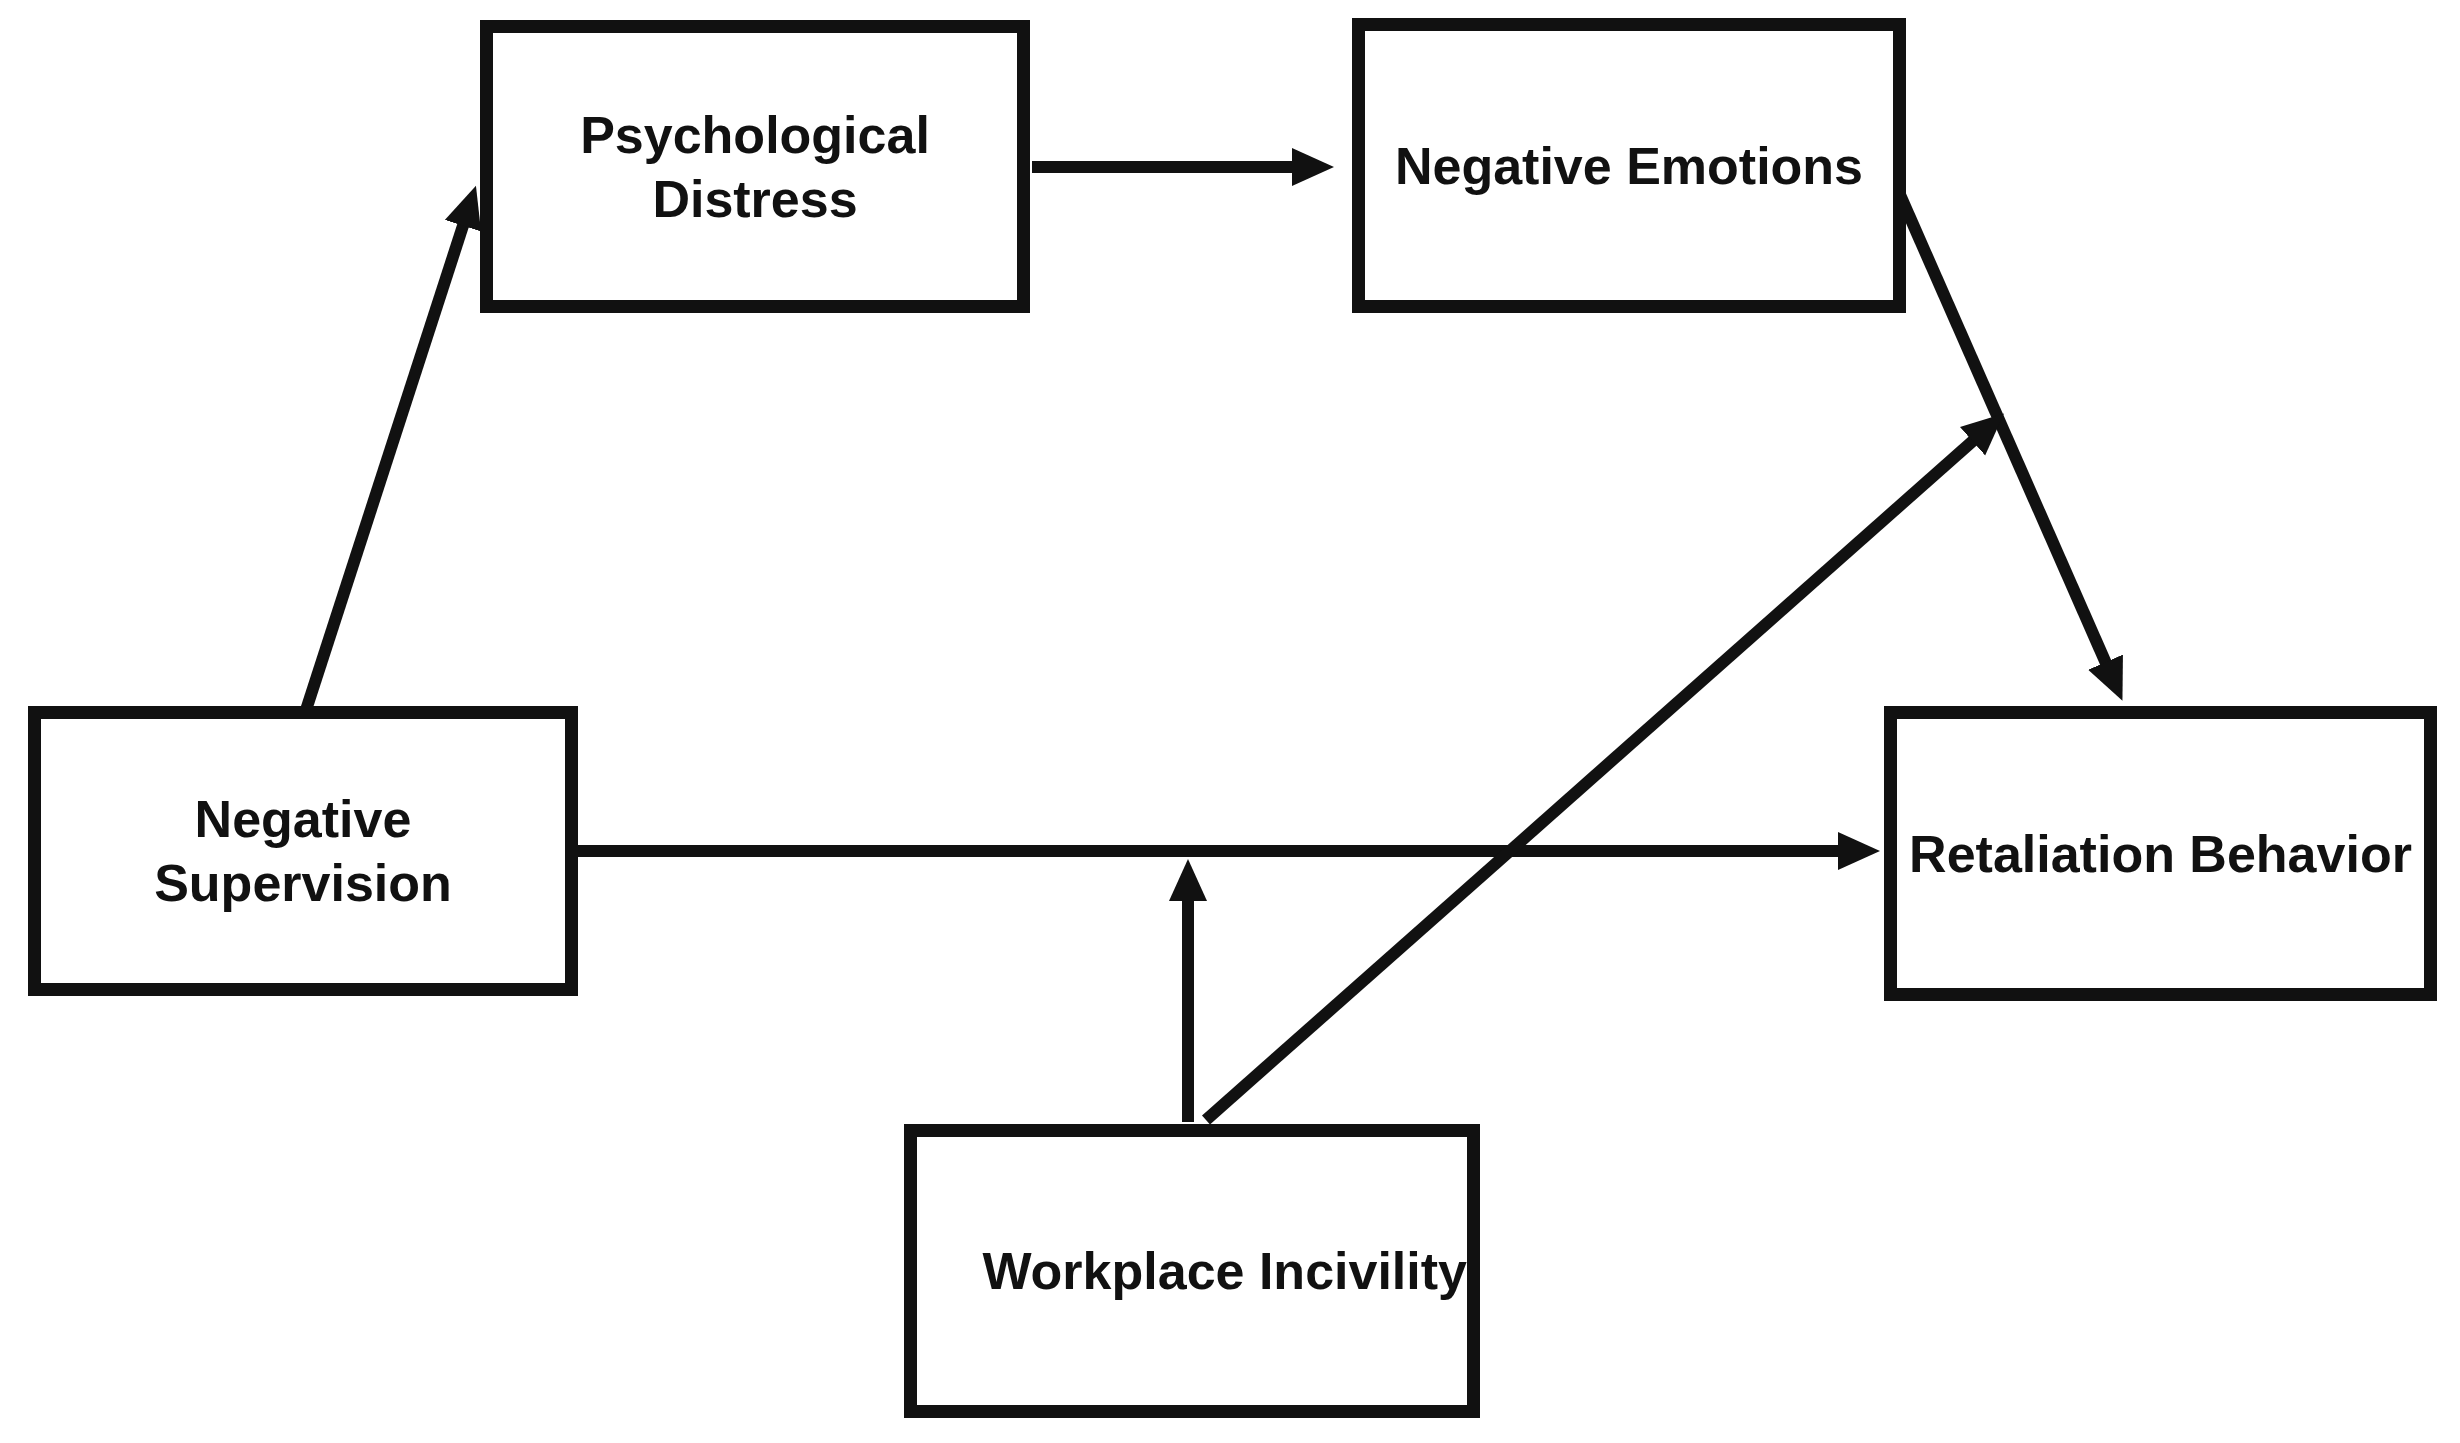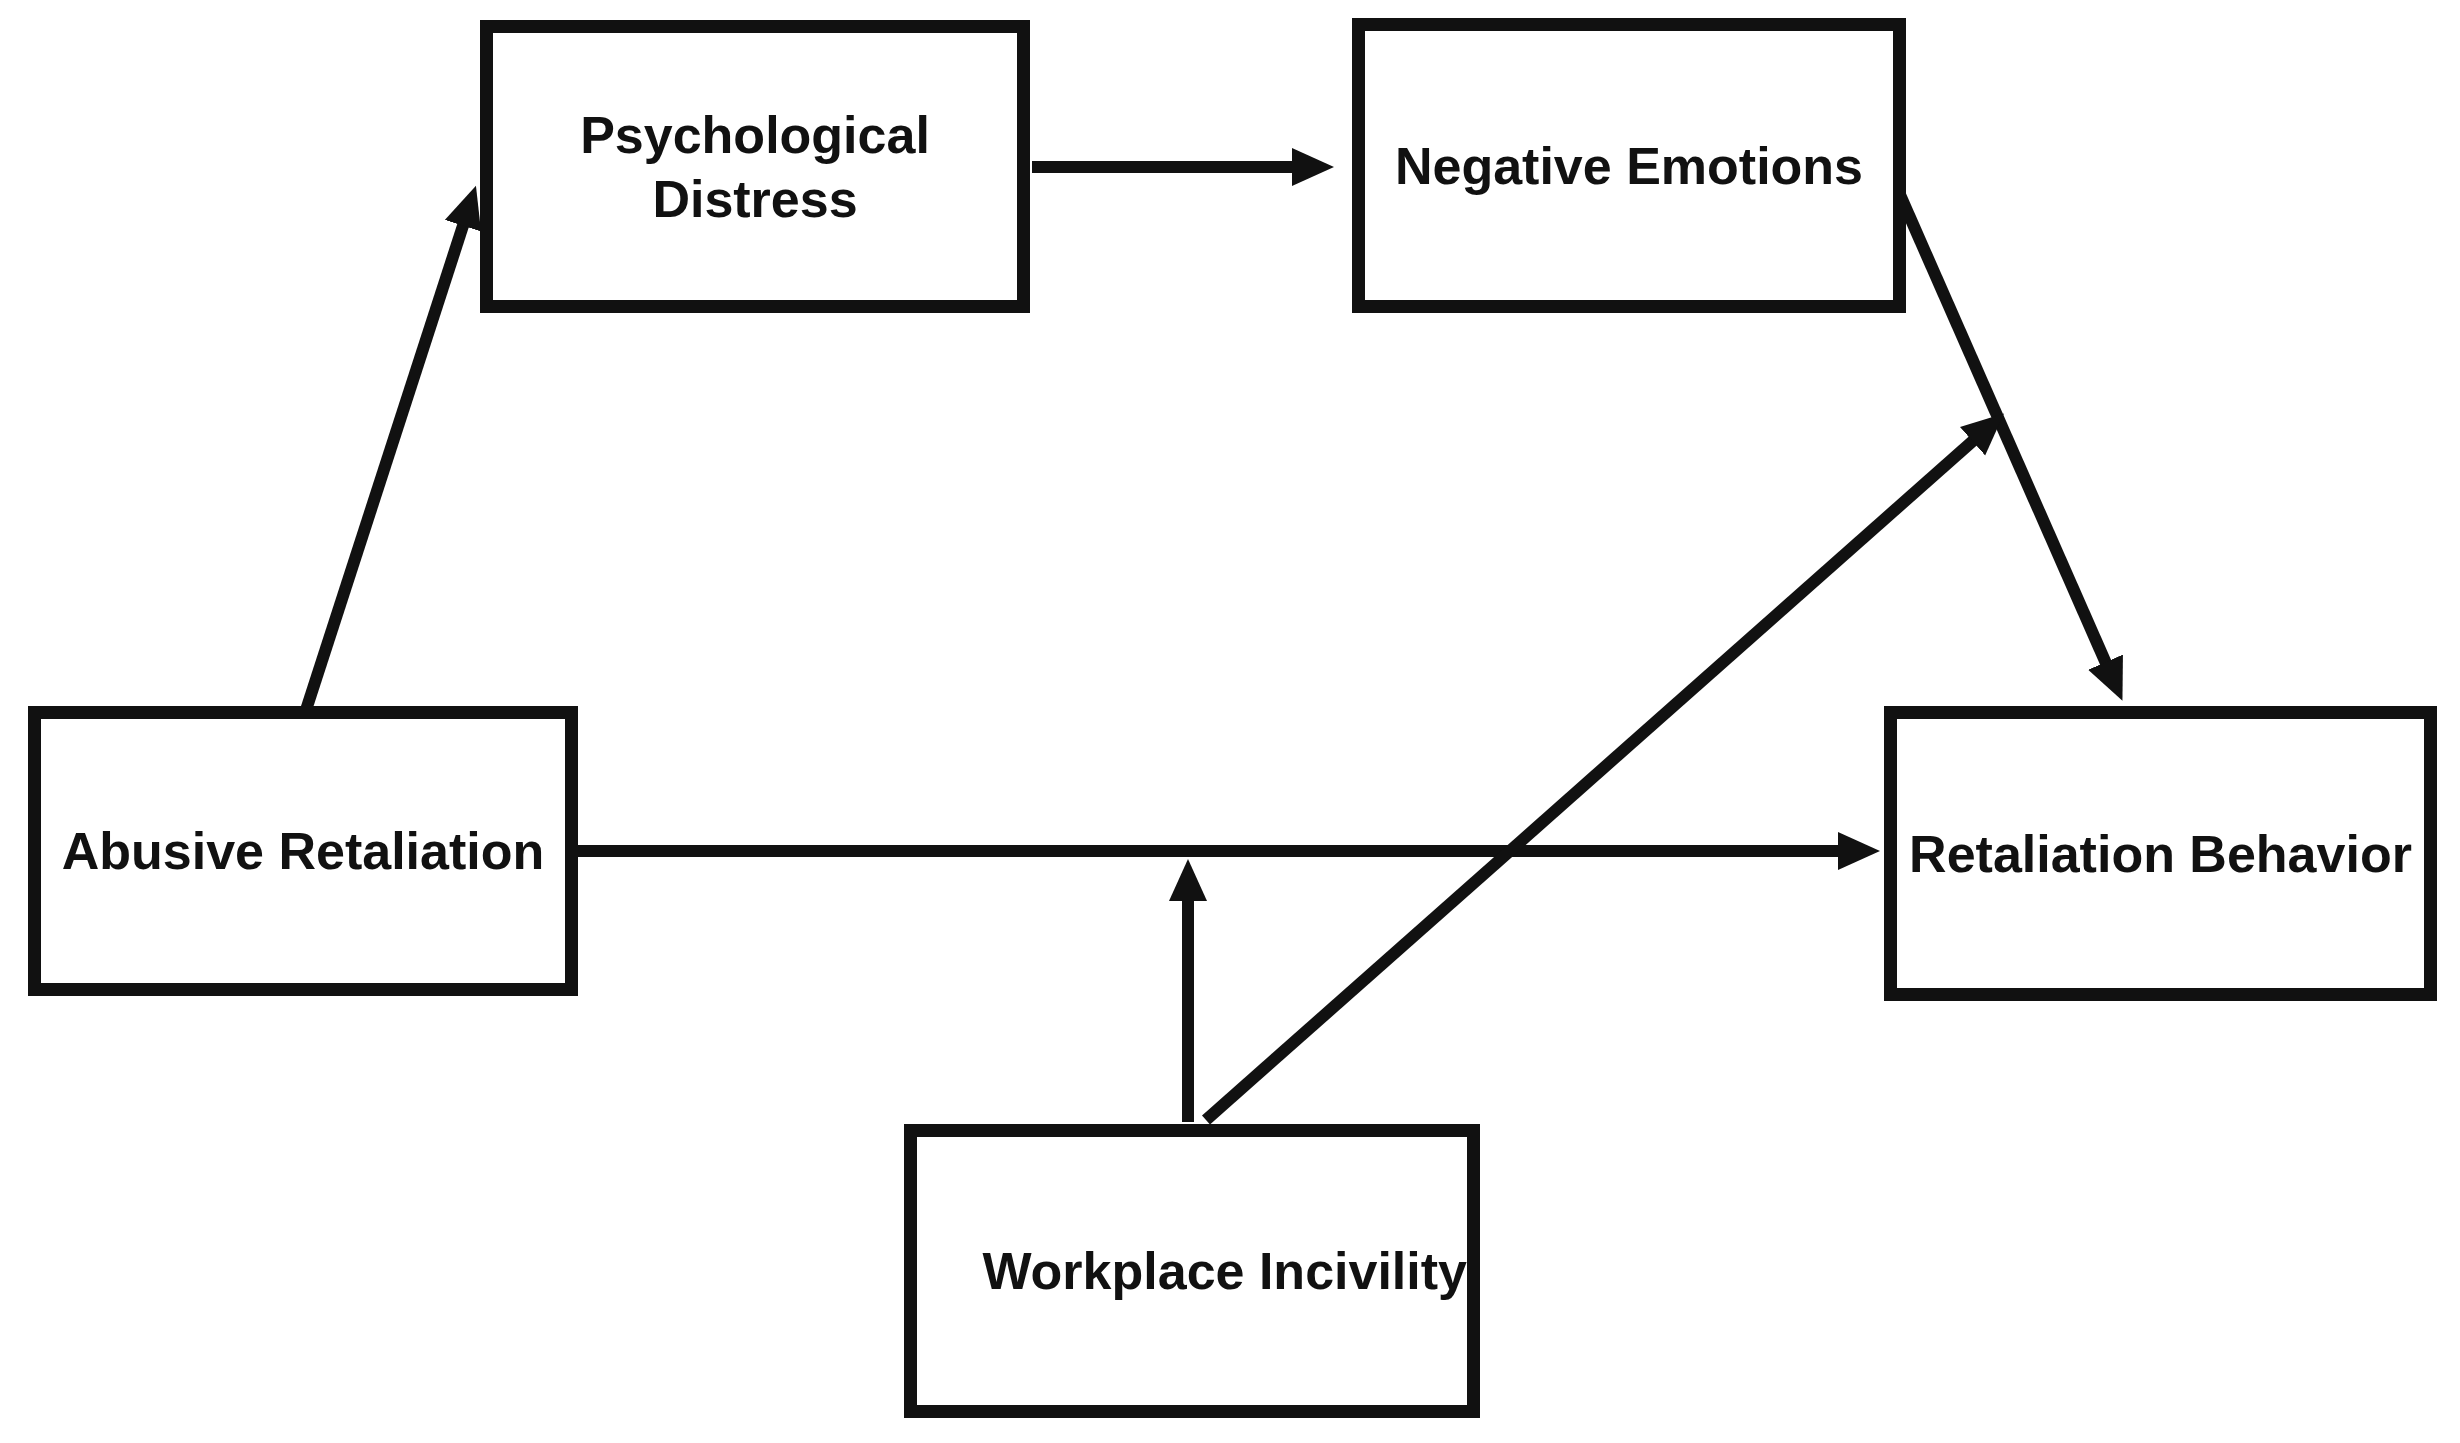--- a/index.html
+++ b/index.html
@@ -67,21 +67,21 @@
       </g>
   </svg>
   <div id="nodes-layer">
       <div class="node" style="left: 480px; top: 20px; width: 550px; height: 293px;">
         <span class="node-label">Psychological Distress</span>
       </div>
       <div class="node" style="left: 1336px; top: 18px; width: 554px; height: 295px; margin-left: 16px;">
         <span class="node-label">Negative Emotions</span>
       </div>
       <div class="node" style="left: 28px; top: 706px; width: 550px; height: 290px;">
-        <span class="node-label">Abusive Retaliation</span>
+        <span class="node-label">Negative Supervision</span>
       </div>
       <div class="node" style="left: 1884px; top: 706px; width: 553px; height: 295px;">
         <span class="node-label">Retaliation Behavior</span>
       </div>
       <div class="node" style="left: 904px; top: 1124px; width: 576px; height: 294px; justify-content: flex-end;">
         <span class="node-label">Workplace Incivility</span>
       </div>
     </div>
 </div>
 

